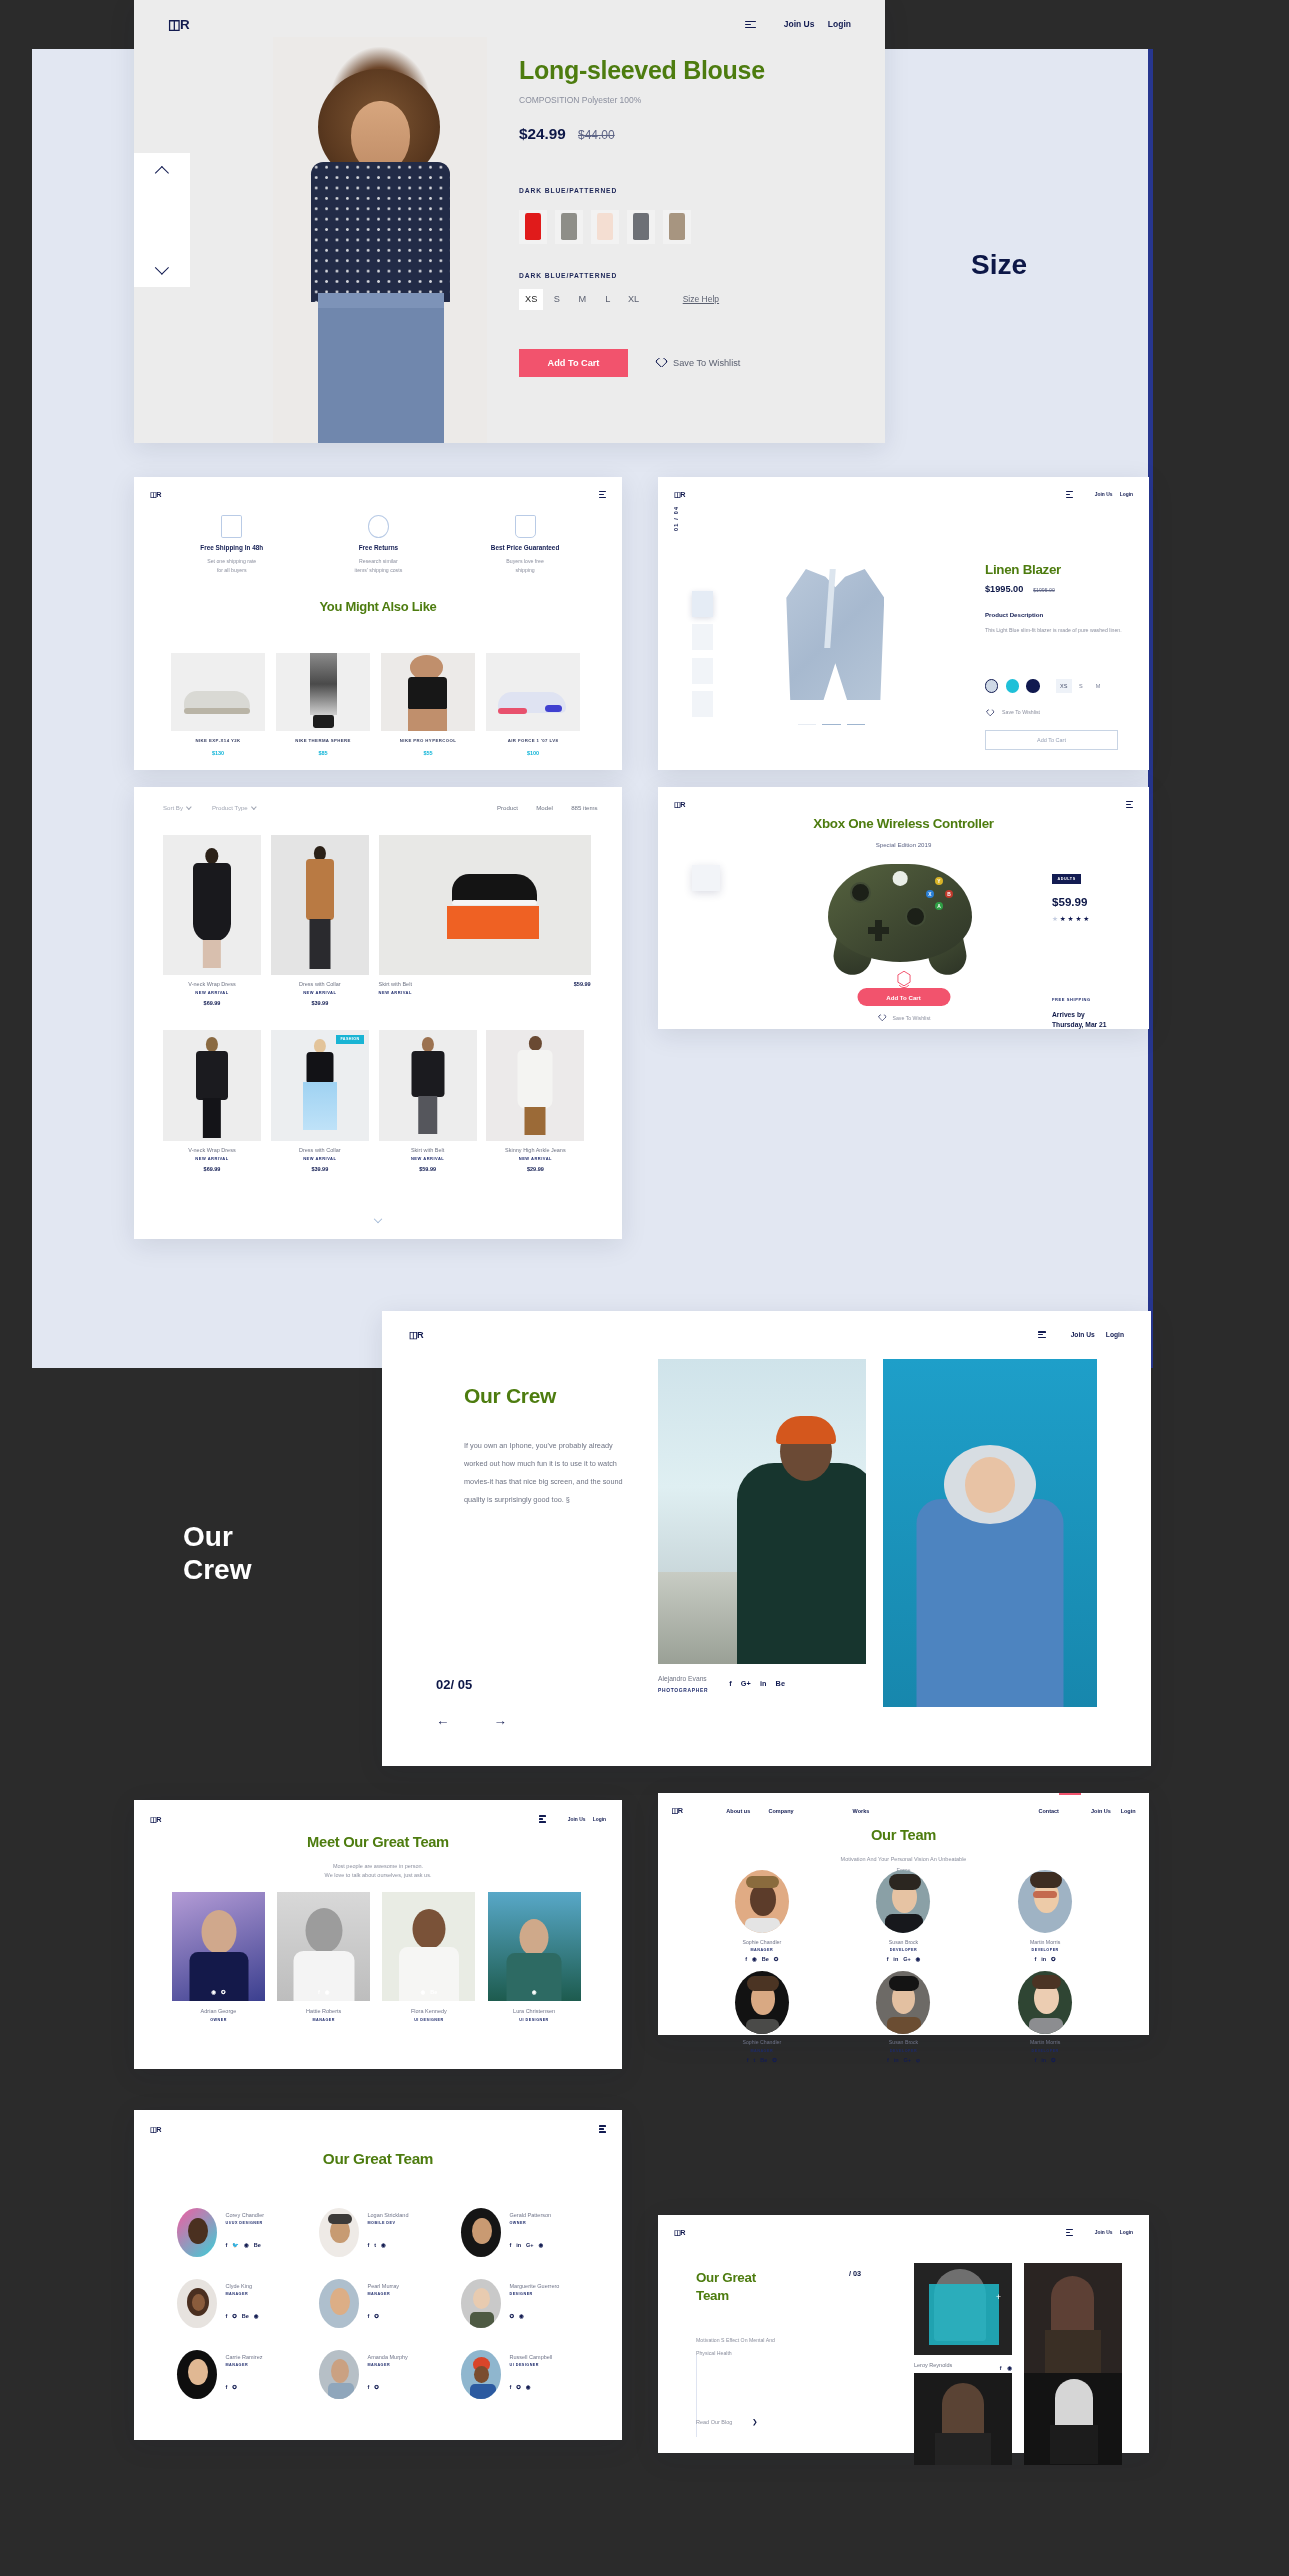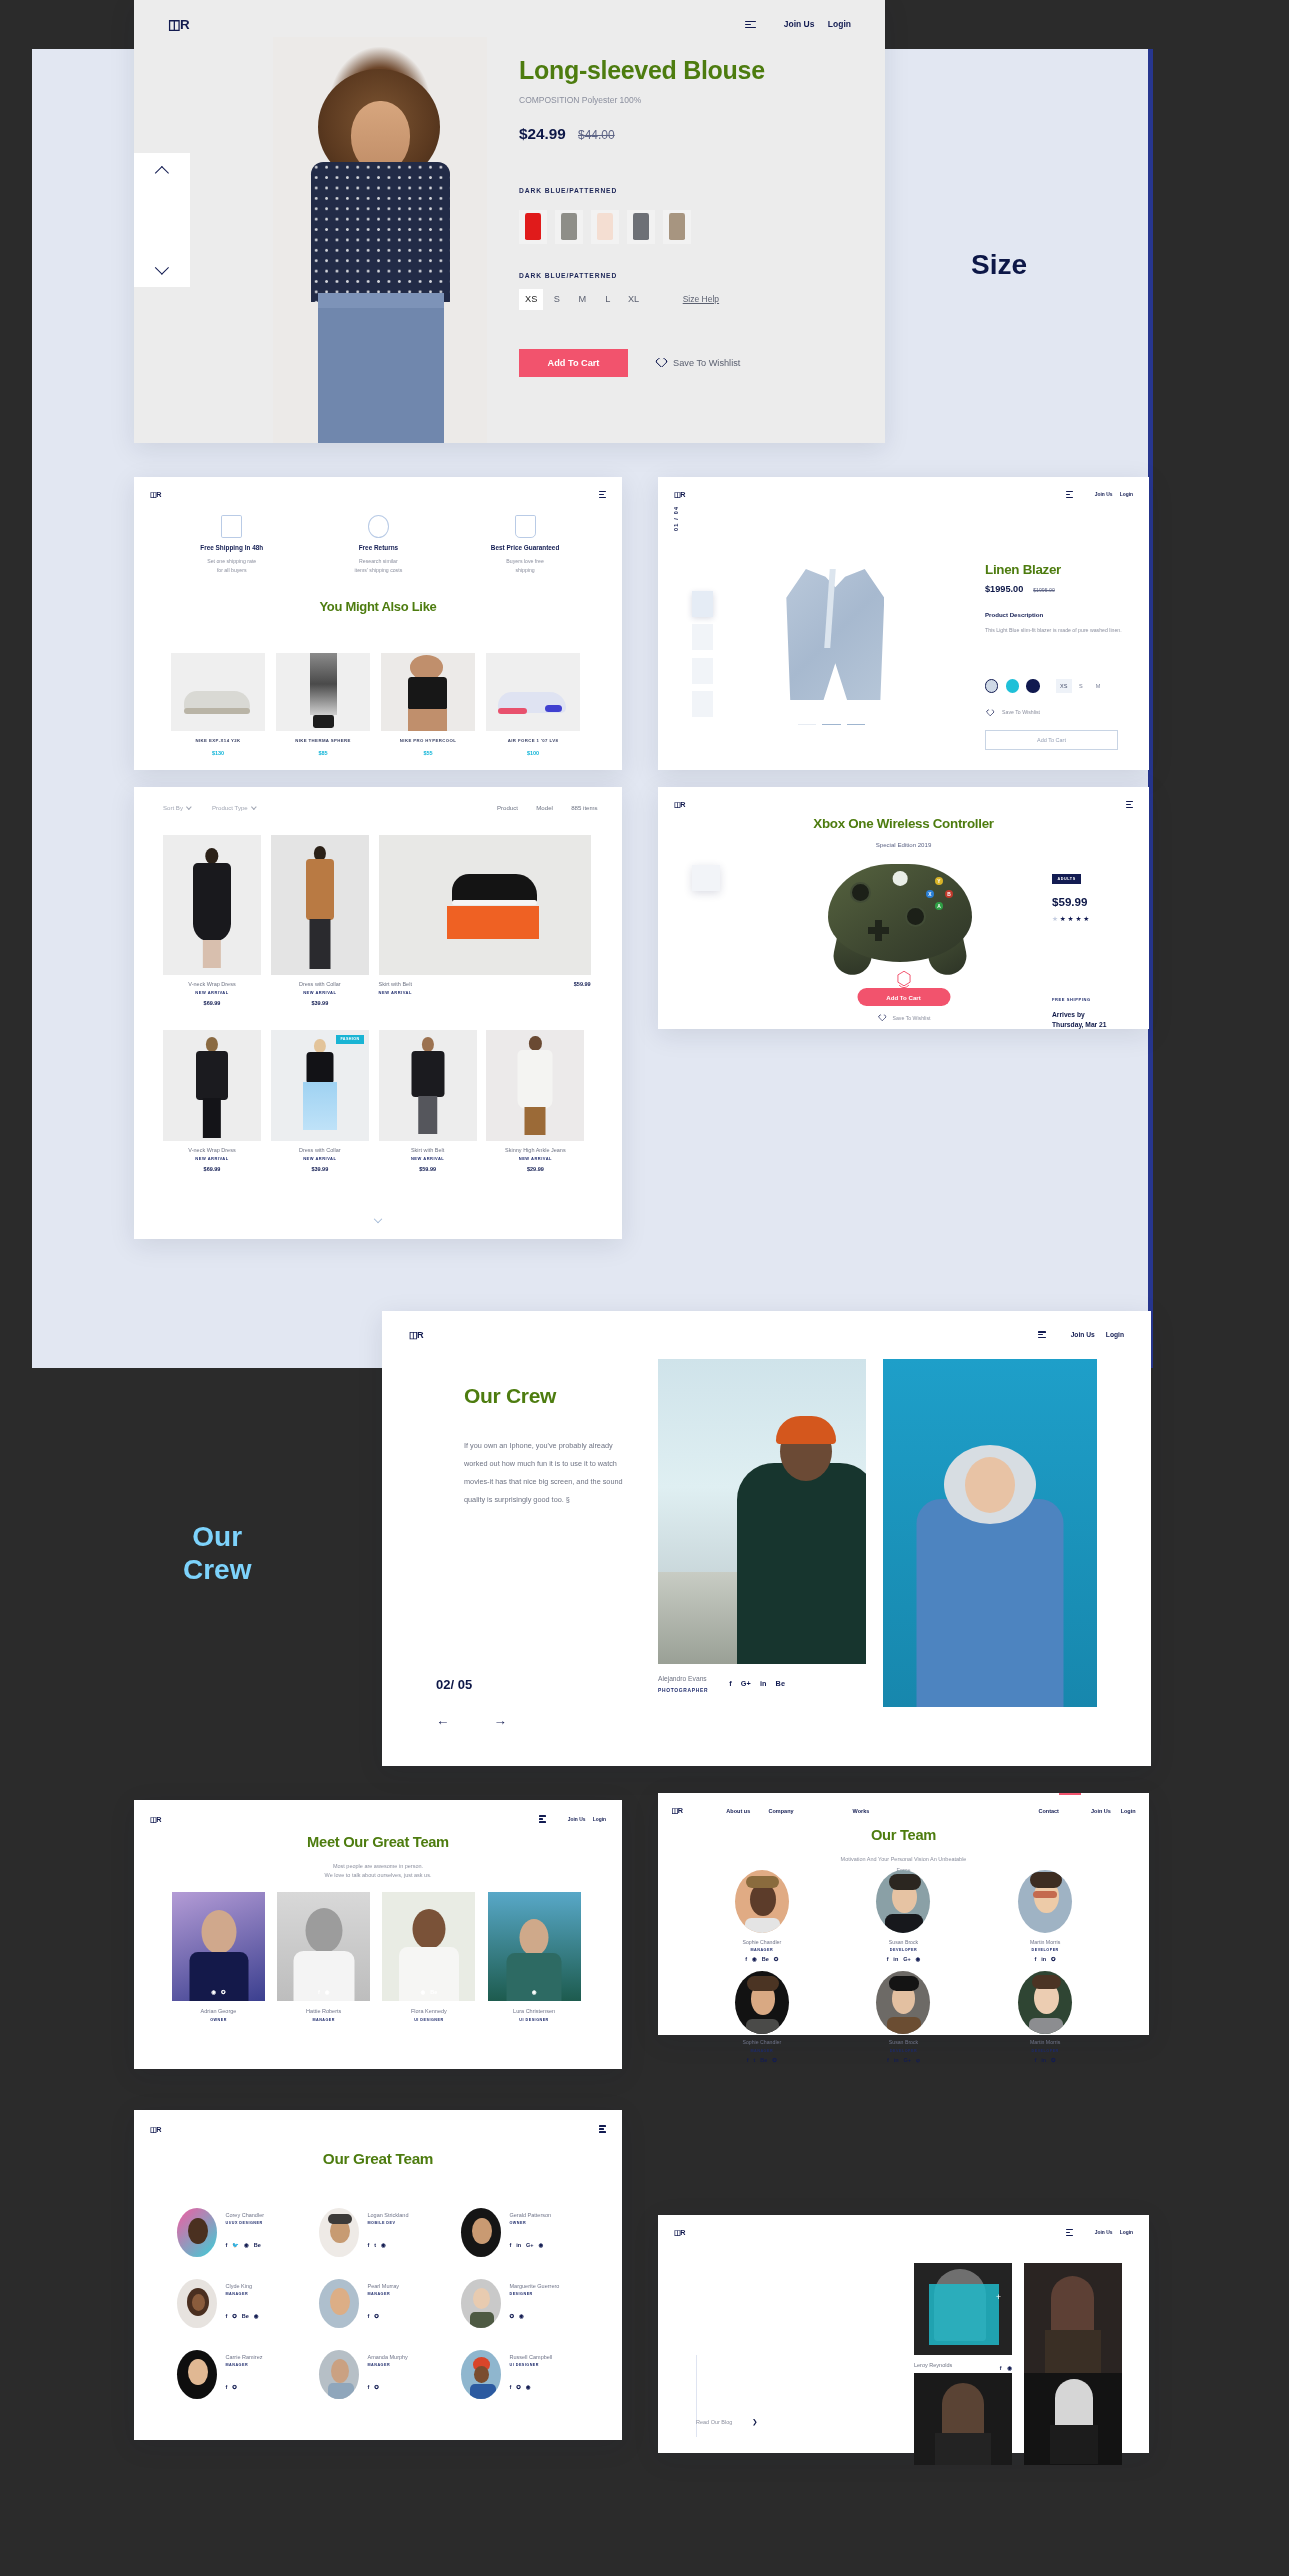--- a/index.html
+++ b/index.html
@@ -162,21 +162,21 @@
       border-radius:37px 37px 0 0; }
   .cp1-head{ position:absolute; left:calc(38% + 43px); bottom:183px; width:52px; height:59px; border-radius:50%; background:#6b4a35;}
   .cp1-hat{ position:absolute; left:calc(38% + 39px); bottom:220px; width:60px; height:28px; border-radius:24.4px 24.4px 3.7px 3.7px; background:#d4571d;}
   .cp1-city{ position:absolute; left:0; bottom:0; width:48%; height:92px; background:linear-gradient(#c8ccc4,#9aa096); }
   .cp2 { width:214px; height:348px; position:relative; overflow:hidden; background:linear-gradient(#1e9fc9,#1787ad); }
   .cp2-body{ position:absolute; left:50%; transform:translateX(-50%); bottom:0; width:147px; height:208px; background:#4d84c0; border-radius:24.4px 24.4px 0 0;}
   .cp2-hood{ position:absolute; left:50%; transform:translateX(-50%); bottom:183px; width:92px; height:79px; border-radius:50%; background:#d7dde2;}
   .cp2-face{ position:absolute; left:50%; transform:translateX(-50%); bottom:194px; width:50px; height:56px; border-radius:50%; background:#e8c3a5;}
   .crew-arrows { position:absolute; left:54px; bottom:38px; display:flex; gap:44px; font-size:13.4px; color:#131c52; }
   .soc-row { display:flex; gap:9.2px; color:#131c52; font-size:7.3px; font-weight:700; }
-  .crew-word { position:absolute; left:183px; top:1520px; font-size:28px; font-weight:700; color:#7dd3fc; line-height:1.18;text-align:center; }
+  .crew-word { position:absolute; left:183px; top:1520px; font-size:28px; font-weight:700; color:#ffffff; line-height:1.18; }
 
   
   #meet { left:134px; top:1800px; width:488px; height:269px; }
   #meet .navbar { top:11px; height:16px; padding:0 16px; }
   .meet-people { position:absolute; left:38px; top:92px; display:flex; gap:12.2px; }
   .mp { width:93px; }
   .mp .img { width:93px; height:109px; position:relative; overflow:hidden; }
   .mp .soc { position:absolute; left:0; right:0; bottom:6.1px; display:flex; justify-content:center; gap:4.9px;
       color:#fff; font-size:5.5px; font-weight:700; }
 
@@ -990,20 +990,31 @@
       <span class="logo" style="font-size:7.3px">◫R</span>
       <span class="hamb" style="margin-left:auto;width:6.7px">
         <i style="width:6.7px"></i>
           <i style="width:4.3px"></i>
           <i style="width:6.7px"></i>
       </span>
       <span class="navlink" style="font-size:4.9px;margin-left:22px">Join Us</span>
       <span class="navlink" style="font-size:4.9px;margin-left:7.3px">Login</span>
     </div>
 
+    <div class="g2-left">
+      <div style="display:flex;align-items:flex-start">
+        <h2 style="font-size:13.4px;line-height:1.35;width:92px">
+          <span style="display:block">Our Great</span>
+          <span style="display:block">Team</span>
+        </h2>
+        <span class="navy" style="margin-left:61px;font-size:7.3px;font-weight:700">/ 03</span>
+      </div>
+      <div style="font-size:5.2px;color:#8b8f9e;margin-top:32px">Motivation S Effect On Mental And</div>
+      <div style="font-size:5.2px;color:#8b8f9e;margin-top:7.3px">Physical Health</div>
+    </div>
     <div class="g2-rule"></div>
 
     <div class="g2-grid">
       <div>
         <div class="g2-img" style="background:#232323">
           <span style="position:absolute;left:19.5px;top:6.1px;width:52px;height:72px;border-radius:26px 26px 3.7px 3.7px;background:#6f6f6f"></span>
           <span class="teal-ov"></span>
           <span class="plus">+</span>
         </div>
         <div style="display:flex;align-items:flex-start;margin-top:7.3px">

